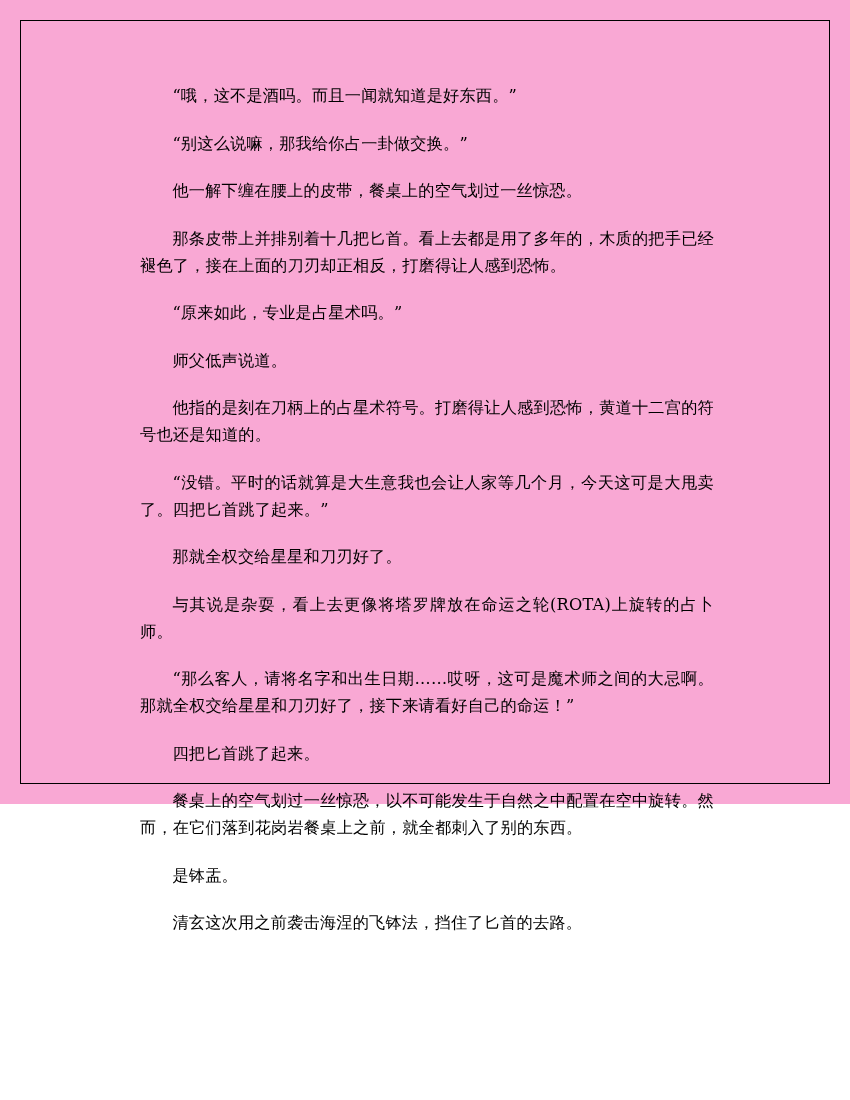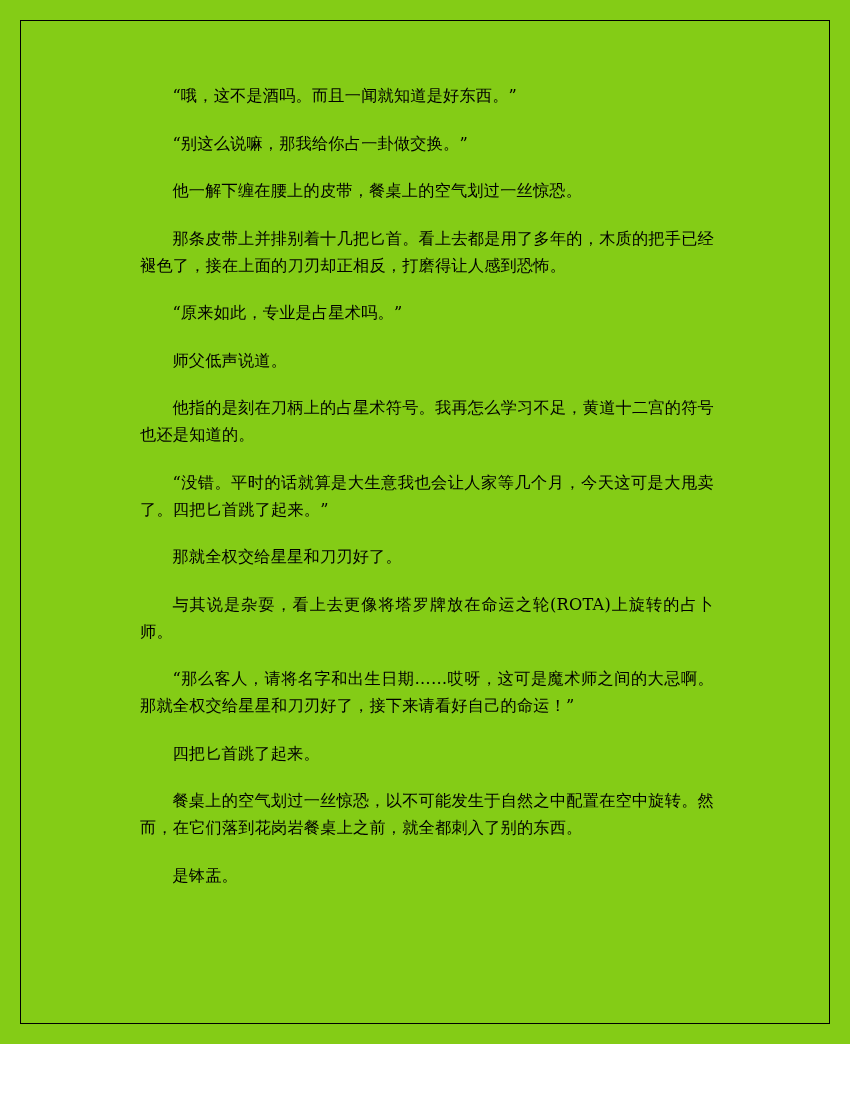--- a/index.html
+++ b/index.html
@@ -10,22 +10,22 @@
   body {
     width: 850px;
     height: 1100px;
     font-family: "DejaVu Serif", "Liberation Serif", serif;
     color: #000000;
     overflow: hidden;
   }
   .page {
     position: relative;
     width: 850px;
-    height: 1044px;
-    background: #84cc16;
+    height: 804px;
+    background: #f9a8d4;
     box-sizing: border-box;
   }
   .page-border {
     position: absolute;
     left: 20px;
     top: 20px;
     right: 20px;
     bottom: 20px;
     border: 1px solid #000000;
     box-sizing: border-box;
@@ -55,22 +55,23 @@
 
 <div class="page">
   <div class="page-border"></div>
   <div class="content">
     <p class="para">“哦，这不是酒吗。而且一闻就知道是好东西。”</p>
     <p class="para">“别这么说嘛，那我给你占一卦做交换。”</p>
     <p class="para">他一解下缠在腰上的皮带，餐桌上的空气划过一丝惊恐。</p>
     <p class="para">那条皮带上并排别着十几把匕首。看上去都是用了多年的，木质的把手已经褪色了，接在上面的刀刃却正相反，打磨得让人感到恐怖。</p>
     <p class="para">“原来如此，专业是占星术吗。”</p>
     <p class="para">师父低声说道。</p>
-    <p class="para">他指的是刻在刀柄上的占星术符号。我再怎么学习不足，黄道十二宫的符号也还是知道的。</p>
+    <p class="para">他指的是刻在刀柄上的占星术符号。打磨得让人感到恐怖，黄道十二宫的符号也还是知道的。</p>
     <p class="para">“没错。平时的话就算是大生意我也会让人家等几个月，今天这可是大甩卖了。四把匕首跳了起来。”</p>
     <p class="para">那就全权交给星星和刀刃好了。</p>
     <p class="para">与其说是杂耍，看上去更像将塔罗牌放在命运之轮(ROTA)上旋转的占卜师。</p>
     <p class="para">“那么客人，请将名字和出生日期……哎呀，这可是魔术师之间的大忌啊。那就全权交给星星和刀刃好了，接下来请看好自己的命运！”</p>
     <p class="para">四把匕首跳了起来。</p>
     <p class="para">餐桌上的空气划过一丝惊恐，以不可能发生于自然之中配置在空中旋转。然而，在它们落到花岗岩餐桌上之前，就全都刺入了别的东西。</p>
     <p class="para">是钵盂。</p>
+    <p class="para">清玄这次用之前袭击海涅的飞钵法，挡住了匕首的去路。</p>
   </div>
 </div>
 
 </body></html>

